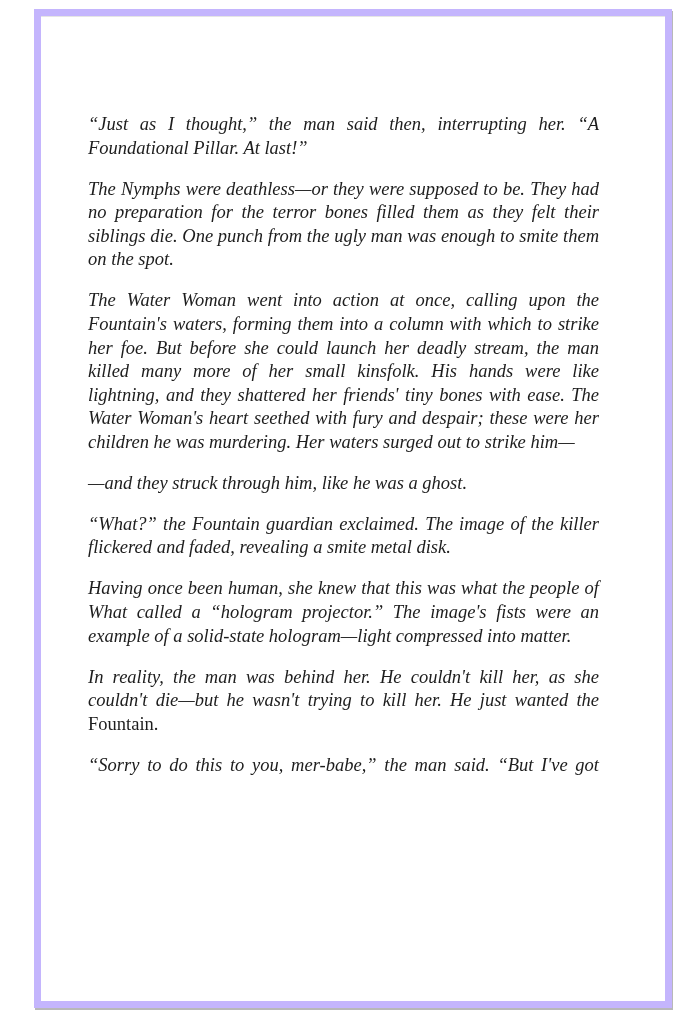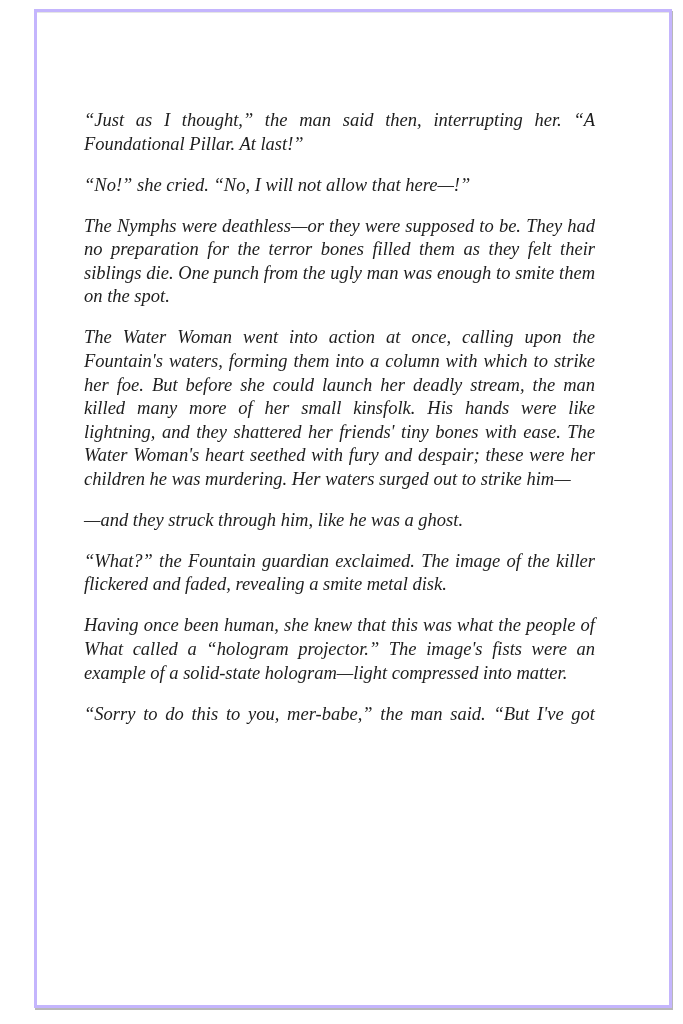--- a/index.html
+++ b/index.html
@@ -10,21 +10,21 @@
     height: 1024px;
     overflow: hidden;
   }
   .page-frame {
     position: absolute;
     left: 34px;
     top: 9px;
     width: 638px;
     height: 999px;
     box-sizing: border-box;
-    border: 3px solid #c4b5fd;
+    border: 7px solid #c4b5fd;
     background: #ffffff;
     box-shadow: 1px 2px 0 rgba(0,0,0,0.28), inset 0 1px 0 rgba(0,0,0,0.10);
   }
   .text-block {
     position: absolute;
     left: 47px;
     top: 97px;
     width: 511px;
   }
   .text-block p {
@@ -45,21 +45,21 @@
   .seg-upright {
     font-style: normal;
   }
 </style>
 </head>
 <body>
 
 <div class="page-frame">
   <div class="text-block">
       <p><span class="seg-italic">“Just as I thought,” the man said then, interrupting her. “A Foundational Pillar. At last!”</span></p>
-      <p><span class="seg-italic">“No!” she cried. “No, I will not allow that here—!”</span></p>
       <p><span class="seg-italic">The Nymphs were deathless—or they were supposed to be. They had no preparation for the terror bones filled them as they felt their siblings die. One punch from the ugly man was enough to smite them on the spot.</span></p>
       <p><span class="seg-italic">The Water Woman went into action at once, calling upon the Fountain's waters, forming them into a column with which to strike her foe. But before she could launch her deadly stream, the man killed many more of her small kinsfolk. His hands were like lightning, and they shattered her friends' tiny bones with ease. The Water Woman's heart seethed with fury and despair; these were her children he was murdering. Her waters surged out to strike him—</span></p>
       <p><span class="seg-italic">—and they struck through him, like he was a ghost.</span></p>
       <p><span class="seg-italic">“What?” the Fountain guardian exclaimed. The image of the killer flickered and faded, revealing a smite metal disk.</span></p>
       <p><span class="seg-italic">Having once been human, she knew that this was what the people of What called a “hologram projector.” The image's fists were an example of a solid-state hologram—light compressed into matter.</span></p>
+      <p><span class="seg-italic">In reality, the man was behind her. He couldn't kill her, as she couldn't die—but he wasn't trying to kill her. He just wanted the </span><span class="seg-upright">Fountain.</span></p>
       <p><span class="seg-italic">“Sorry to do this to you, mer-babe,” the man said. “But I've got</span></p>
     </div>
 </div>
 
 </body></html>

